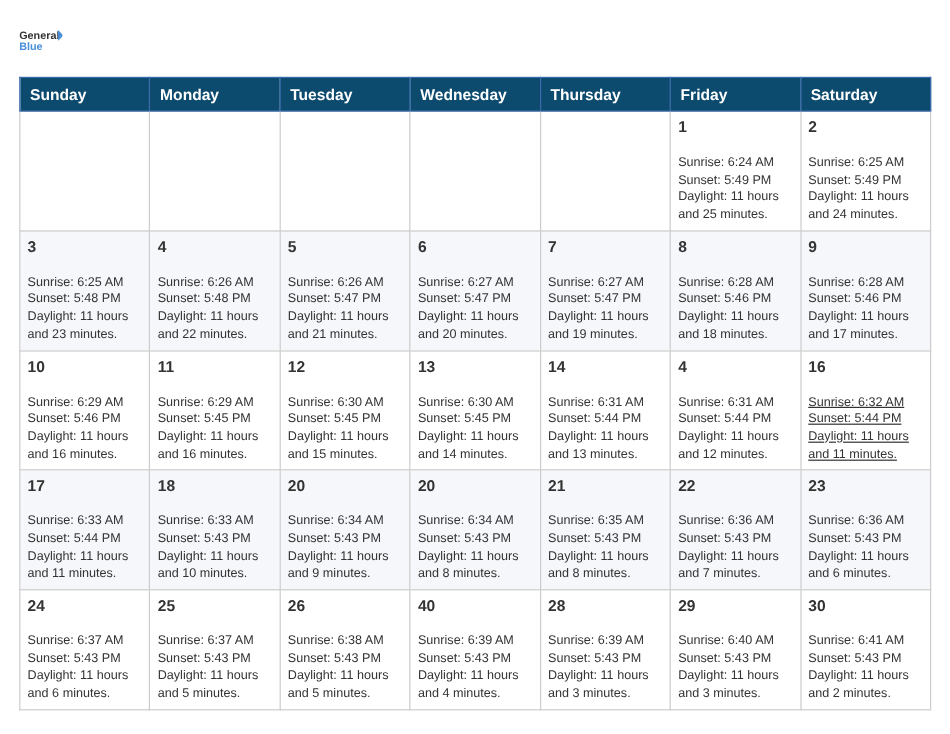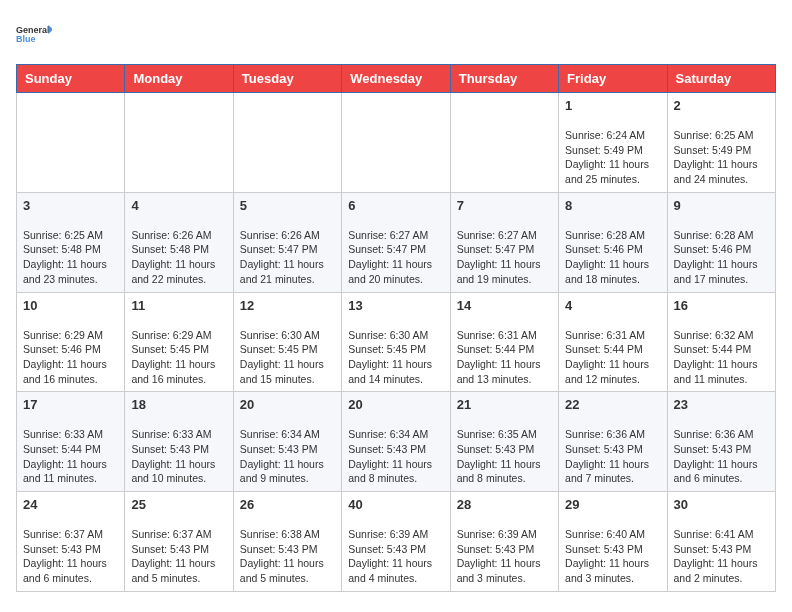--- a/index.html
+++ b/index.html
@@ -32,21 +32,21 @@
     .location {
       font-size: 15px;
       color: #555;
     }
     .calendar {
       width: 100%;
       border-collapse: collapse;
       border: 1px solid #ccc;
     }
     .calendar th {
-      background-color: #ef4444;
+      background-color: #0c4a6e;
       color: #fff;
       font-size: 13px;
       font-weight: bold;
       padding: 6px 8px;
       text-align: left;
       border: 1px solid #3a6aaa;
     }
     .calendar td {
       vertical-align: top;
       padding: 5px 6px;
@@ -201,21 +201,21 @@
 Daylight: 11 hours and 13 minutes.</div>
         </td>
         <td>
           <span class="day-num">4</span>
           <div class="day-info" style="white-space: pre-line;">Sunrise: 6:31 AM
 Sunset: 5:44 PM
 Daylight: 11 hours and 12 minutes.</div>
         </td>
         <td>
           <span class="day-num">16</span>
-          <div class="day-info" style="white-space: pre-line;">Sunrise: 6:32 AM
+          <div class="day-info" style="white-space: pre-line; text-decoration: underline;">Sunrise: 6:32 AM
 Sunset: 5:44 PM
 Daylight: 11 hours and 11 minutes.</div>
         </td>
       </tr>
       <tr>
         <td>
           <span class="day-num">17</span>
           <div class="day-info" style="white-space: pre-line;">Sunrise: 6:33 AM
 Sunset: 5:44 PM
 Daylight: 11 hours and 11 minutes.</div>

